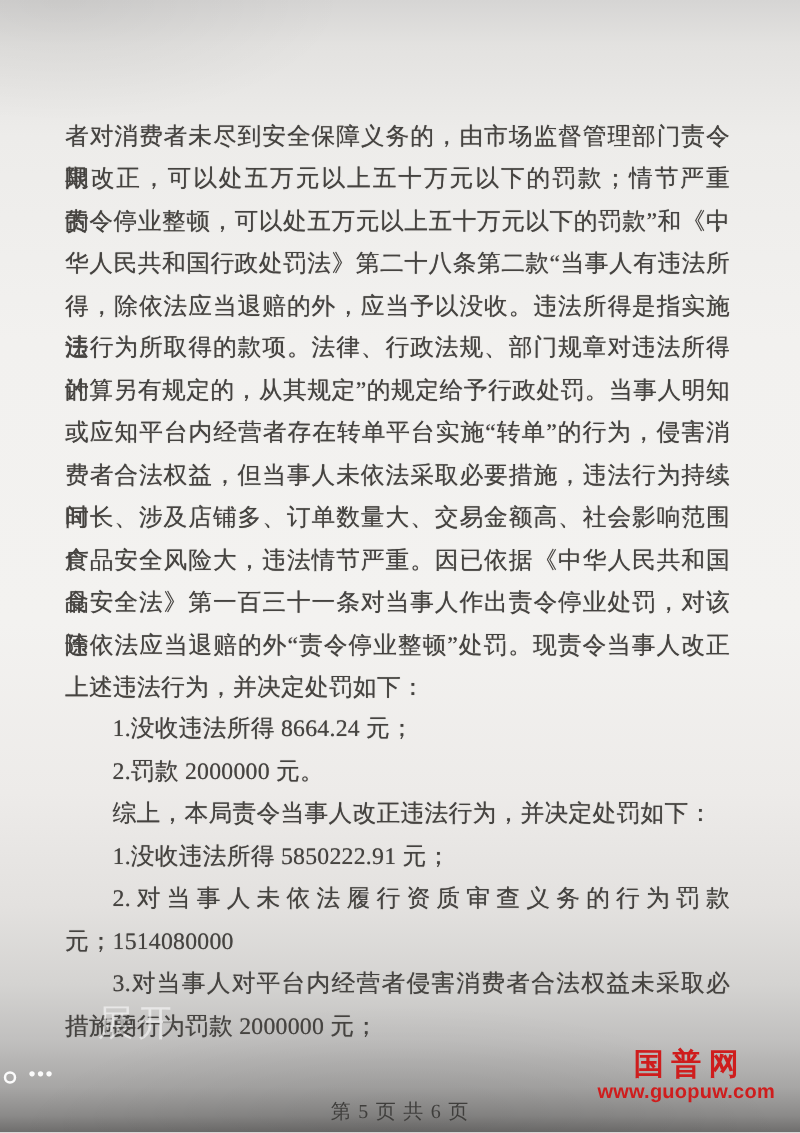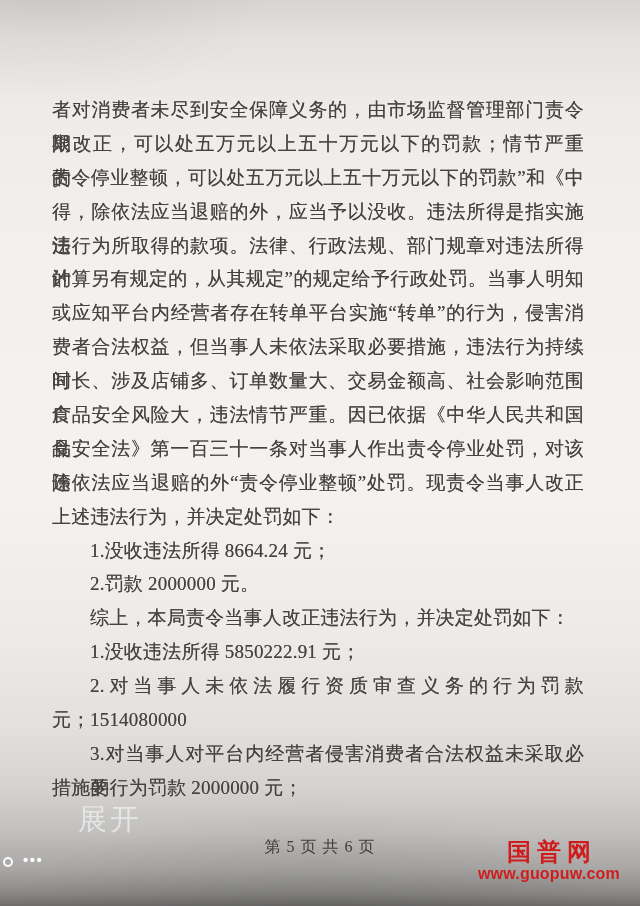--- a/index.html
+++ b/index.html
@@ -104,38 +104,39 @@
     font-size: 16px;
     line-height: 17px;
     font-weight: bold;
     font-family: "Liberation Sans", sans-serif;
     letter-spacing: 0.2px;
     text-align: right;
   }
   .page-indicator {
     position: absolute;
     left: 0;
-    top: 837px;
+    top: 879px;
     width: 100%;
     text-align: center;
     font-size: 16px;
     letter-spacing: 1px;
     color: #3f3e3c;
     font-family: "Liberation Serif", "DejaVu Serif", serif;
   }
 </style>
 </head>
 <body>
 
 <div class="page">
 
   <div class="doc-text">
       <div class="doc-line justify">者对消费者未尽到安全保障义务的，由市场监督管理部门责令限</div>
       <div class="doc-line justify">期改正，可以处五万元以上五十万元以下的罚款；情节严重的，</div>
       <div class="doc-line justify">责令停业整顿，可以处五万元以上五十万元以下的罚款”和《中</div>
+      <div class="doc-line justify">华人民共和国行政处罚法》第二十八条第二款“当事人有违法所</div>
       <div class="doc-line justify">得，除依法应当退赔的外，应当予以没收。违法所得是指实施违</div>
       <div class="doc-line justify">法行为所取得的款项。法律、行政法规、部门规章对违法所得的</div>
       <div class="doc-line justify">计算另有规定的，从其规定”的规定给予行政处罚。当事人明知</div>
       <div class="doc-line justify">或应知平台内经营者存在转单平台实施“转单”的行为，侵害消</div>
       <div class="doc-line justify">费者合法权益，但当事人未依法采取必要措施，违法行为持续时</div>
       <div class="doc-line justify">间长、涉及店铺多、订单数量大、交易金额高、社会影响范围广、</div>
       <div class="doc-line justify">食品安全风险大，违法情节严重。因已依据《中华人民共和国食</div>
       <div class="doc-line justify">品安全法》第一百三十一条对当事人作出责令停业处罚，对该违</div>
       <div class="doc-line justify">除依法应当退赔的外“责令停业整顿”处罚。现责令当事人改正</div>
       <div class="doc-line">上述违法行为，并决定处罚如下：</div>

